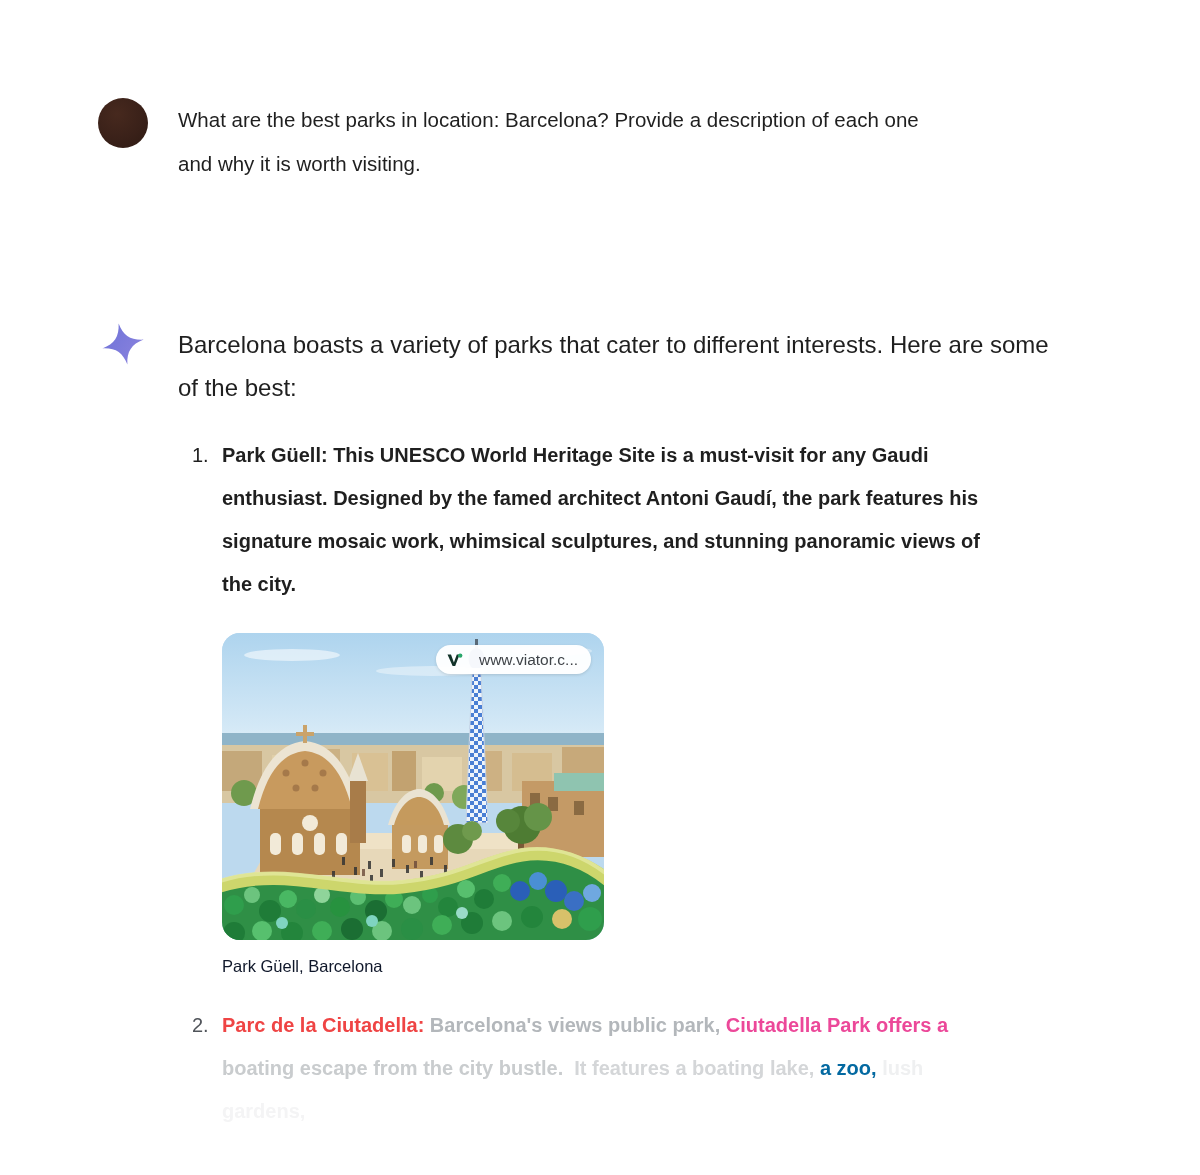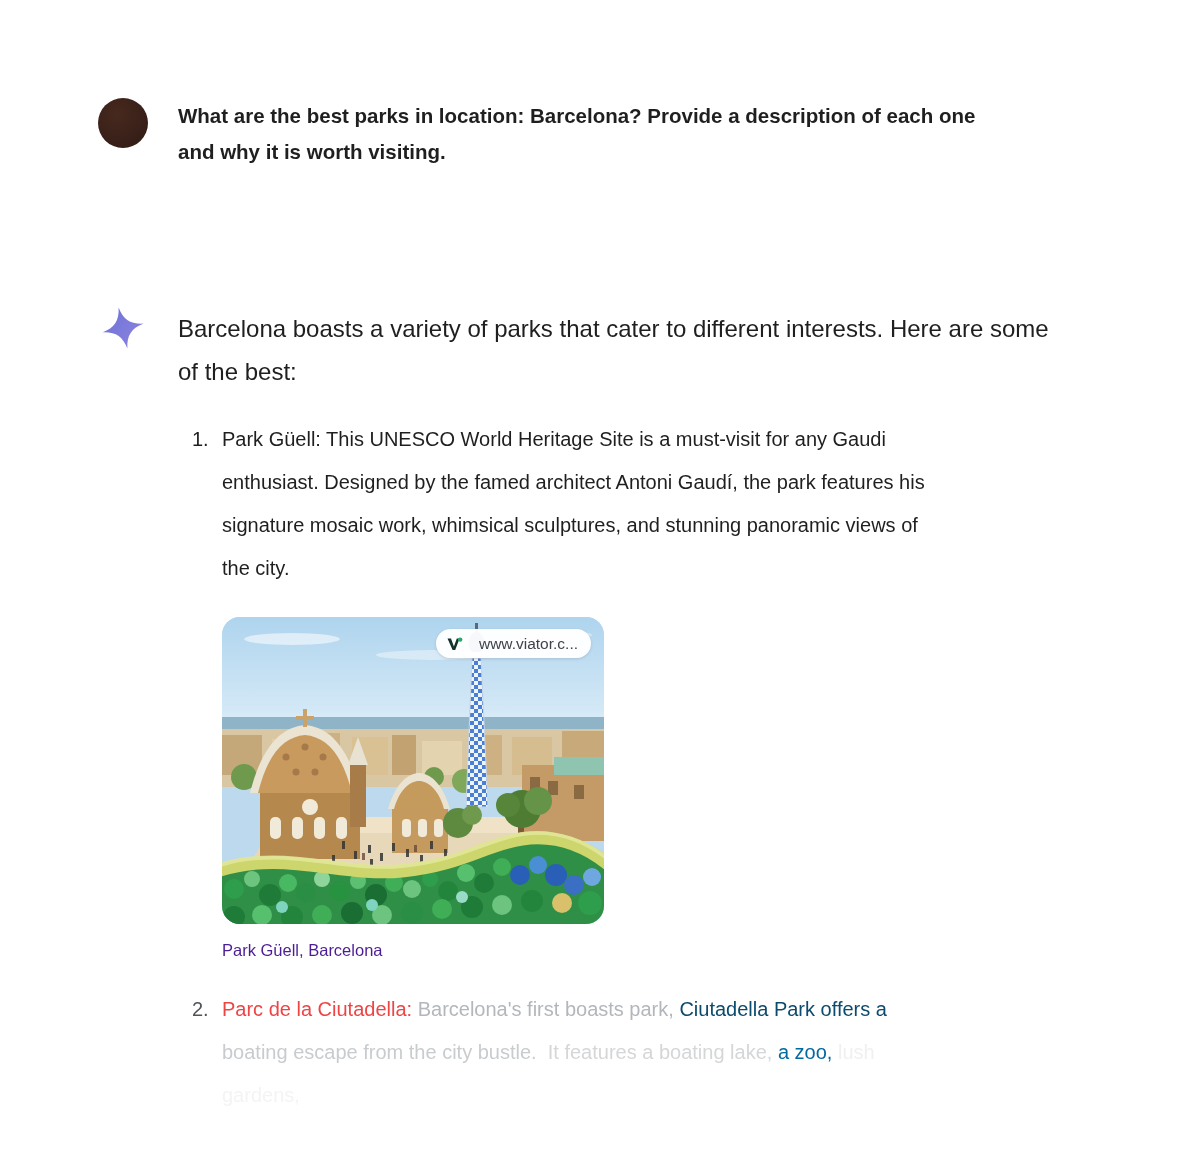--- a/index.html
+++ b/index.html
@@ -12,43 +12,43 @@
   .row.model { margin-top:137px; }
 
   .gutter { width:50px; flex:0 0 50px; display:flex; justify-content:center; }
   .body-col { margin-left:30px; width:930px; }
 
   .avatar { width:50px; height:50px; border-radius:50%;
             background:radial-gradient(circle at 38% 32%, #47291e 0%, #3a2119 55%, #2e1a13 100%); }
 
   .sparkle { width:46px; height:46px; margin-top:-2px; }
 
-  .q-text { font-size:20.5px; line-height:36px; white-space:pre-line;font-weight:bold; }
+  .q-text { font-size:20.5px; line-height:44px; white-space:pre-line; }
 
   .a-intro { font-size:24px; line-height:43px; white-space:pre-line; }
 
   .list { margin-top:25px; }
   .list-item { display:flex; font-size:20px; line-height:43px; }
   .marker { flex:0 0 44px; padding-left:14px; }
-  .item-content { flex:1 1 auto; white-space:pre-line; }
+  .item-content { flex:1 1 auto; white-space:pre-line;font-weight:bold; }
   .item-content.segmented { white-space:pre-wrap; }
   .list-item + .list-item { margin-top:27px; }
 
   .image-card { position:relative; width:382px; height:307px; border-radius:18px;
                 overflow:hidden; margin-top:27px; cursor:pointer; background:#bcd9ee; }
   .image-card svg { display:block; width:382px; height:307px; }
 
   .source-badge { position:absolute; top:12px; right:13px; height:29px;
                   display:flex; align-items:center; gap:16px; padding:0 13px 0 11px;
                   background:rgba(255,255,255,0.96); border-radius:15px;
                   box-shadow:0 1px 3px rgba(60,64,67,0.18); cursor:pointer; }
   .source-badge .v-icon { width:16px; height:16px; }
   .source-badge .badge-label { font-size:15.5px; color:#3f4348; white-space:nowrap; }
 
-  .caption { margin-top:15px; font-size:16.5px; line-height:22px; color:#4c1d95; }
+  .caption { margin-top:15px; font-size:16.5px; line-height:22px; color:#0f172a; }
 </style>
 </head>
 <body>
 
 <div class="chat">
 
   <div class="row user">
     <div class="gutter">
       <div class="avatar"></div>
     </div>
@@ -244,21 +244,21 @@
                 <span class="badge-label">www.viator.c...</span>
               </div>
             </div>
 
             <div class="caption">Park Güell, Barcelona</div>
           </div>
         </div>
 
         <div class="list-item">
           <div class="marker" id="marker-2" style="color: rgb(80, 84, 90);">2.</div>
-          <div class="item-content segmented"><span style="color: #ef4444;">Parc de la Ciutadella: </span><span style="color: rgb(179, 183, 187);">Barcelona's first boasts park, </span><span style="color: #0c4a6e;">Ciutadella Park offers a
+          <div class="item-content segmented"><span style="color: #ef4444;">Parc de la Ciutadella: </span><span style="color: rgb(179, 183, 187);">Barcelona's views public park, </span><span style="color: #ec4899;">Ciutadella Park offers a
 </span><span style="color: rgb(201, 204, 206);">boating escape from the city bustle.  </span><span style="color: rgb(212, 214, 216);">It features a boating lake, </span><span style="color: #0369a1;">a zoo, </span><span style="color: rgb(239, 240, 241);">lush
 </span><span style="color: rgb(244, 244, 245);">gardens,</span></div>
         </div>
 
       </div>
     </div>
   </div>
 
 </div>
 

